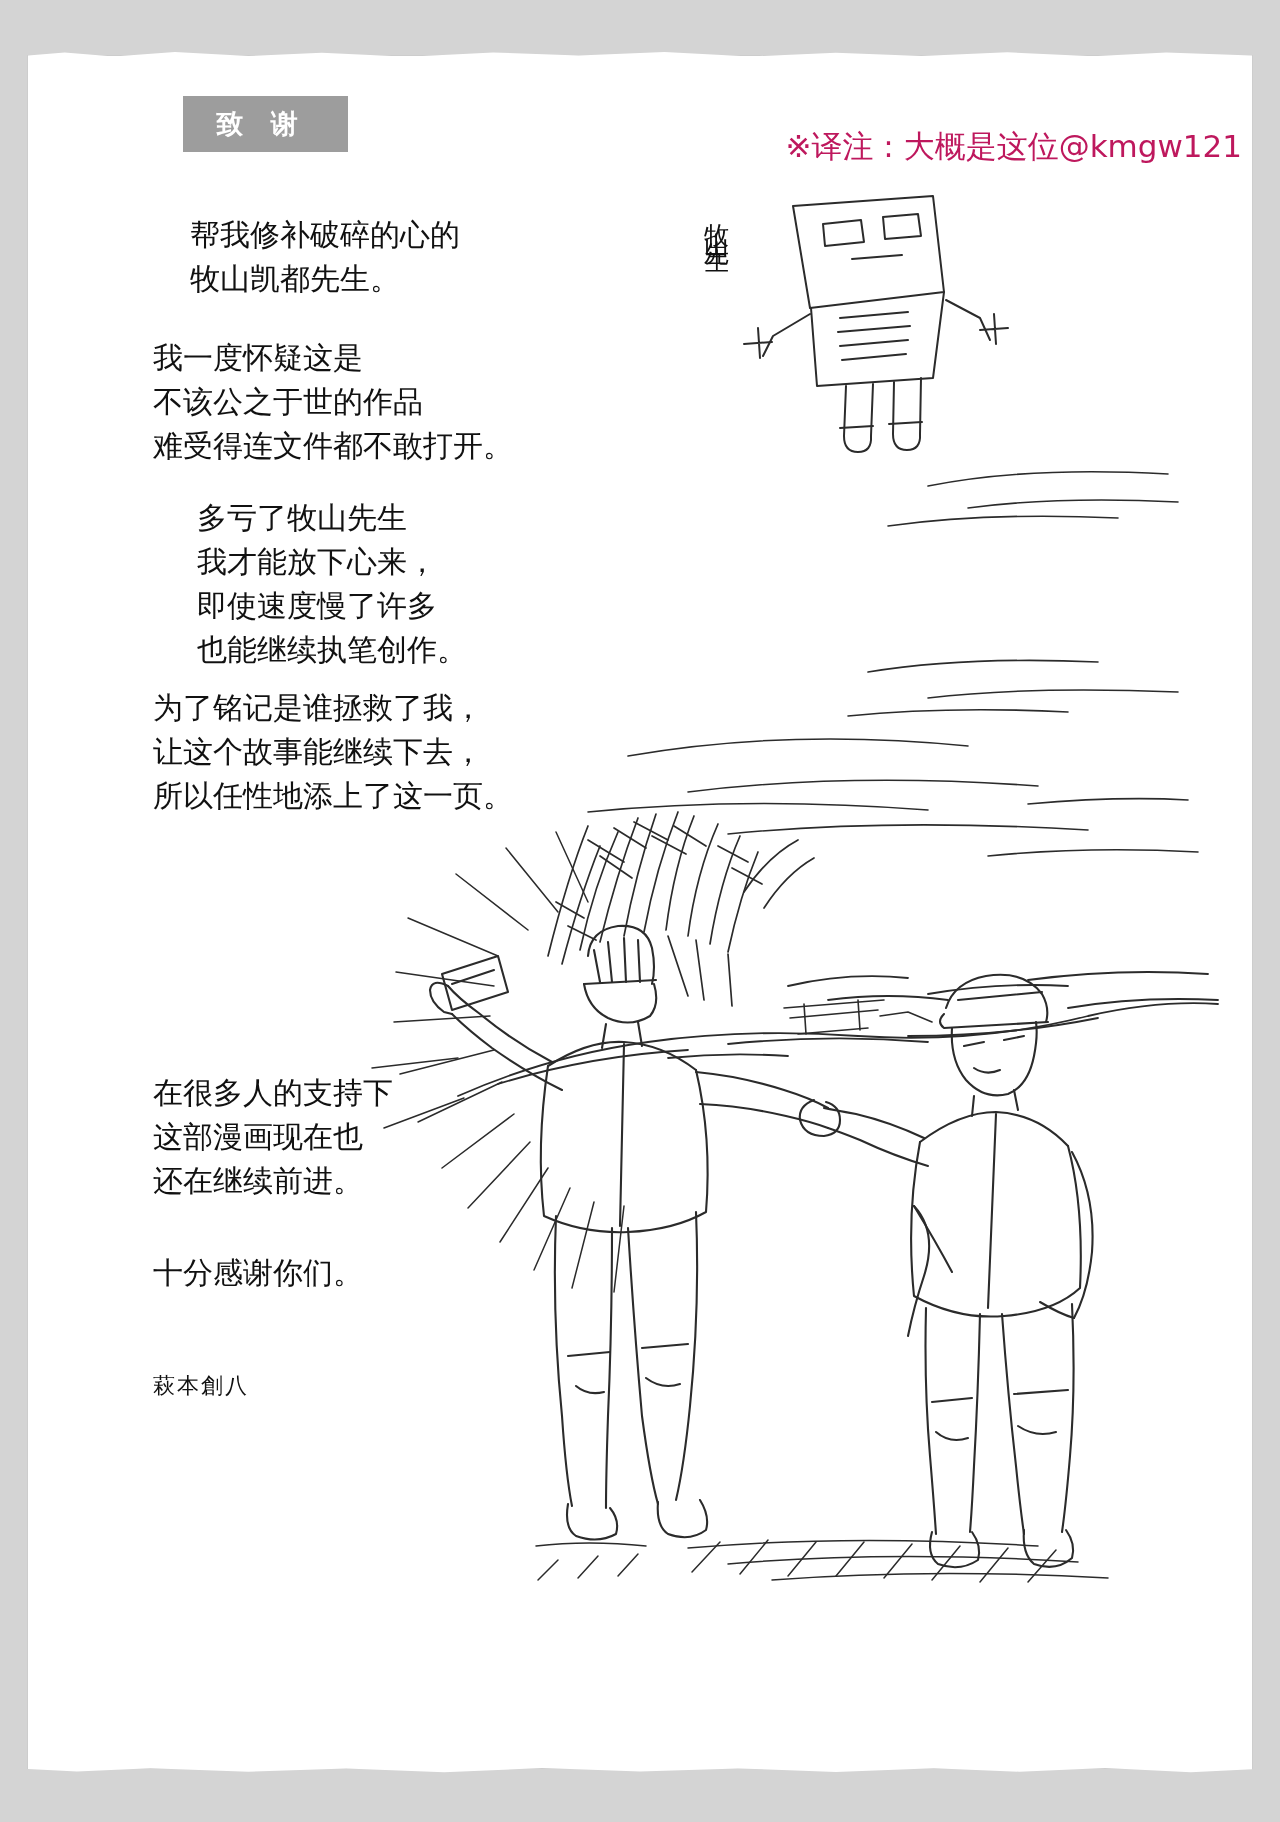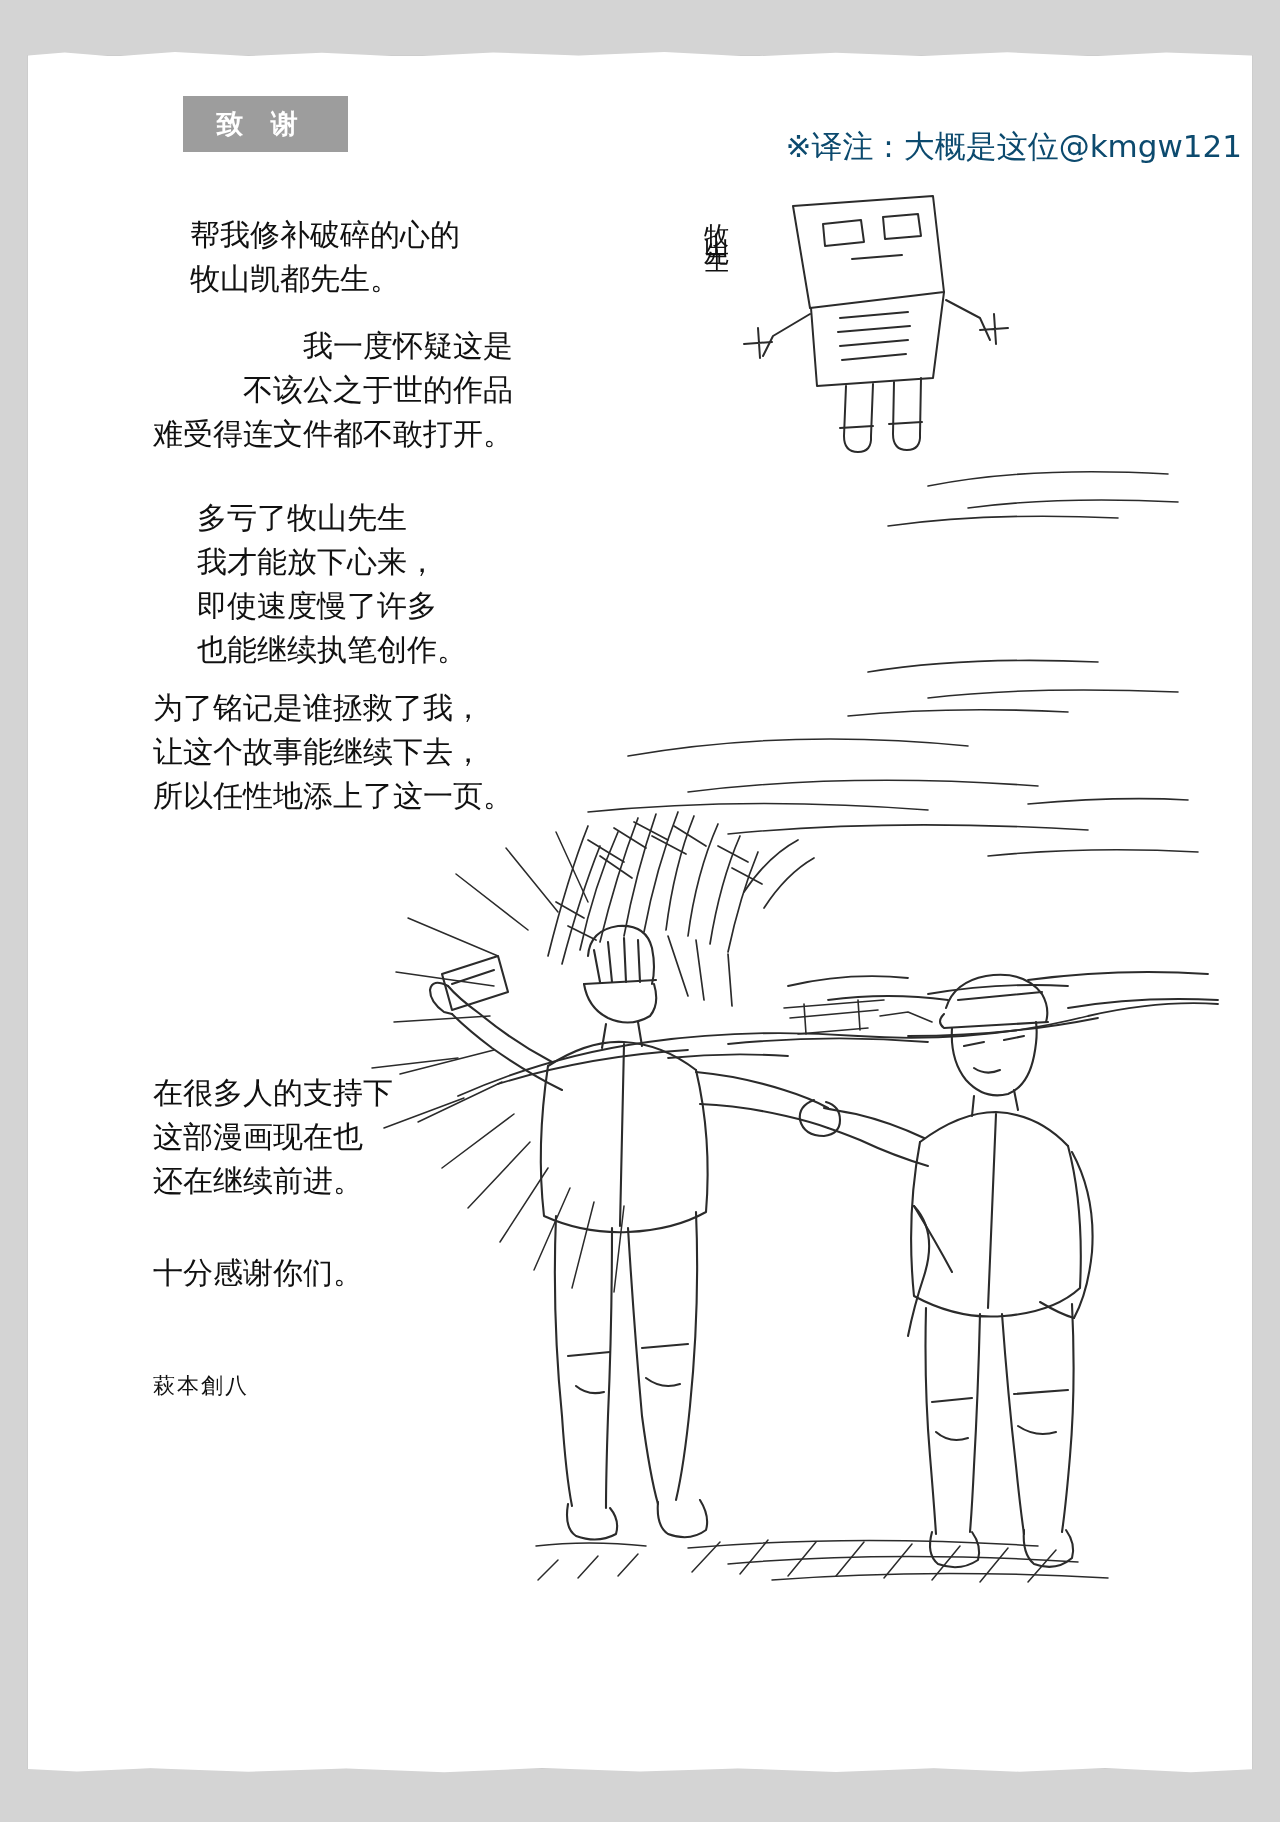--- a/index.html
+++ b/index.html
@@ -66,37 +66,37 @@
     text-indent: 9px;
     font-weight: 700;
     font-family: "DejaVu Sans", sans-serif;
   }
 
   #translator-note {
     position: absolute;
     right: 10px;
     top: 70px;
     font-size: 31px;
-    color: #0c4a6e;
+    color: #be185d;
     white-space: nowrap;
     font-family: "DejaVu Sans", sans-serif;
     text-align: right;
   }
 
   .body-block {
     position: absolute;
     left: 125px;
     font-size: 30px;
     line-height: 44px;
     color: #111;
     white-space: pre-line;
     font-family: "DejaVu Sans", sans-serif;
   }
   #block-1 { top: 157px; margin-left: 37px; }
-  #block-2 { top: 268px; text-align: right; }
+  #block-2 { top: 280px; }
   #block-3 { top: 440px; margin-left: 44px; }
   #block-4 { top: 630px; }
   #block-5 { top: 1015px; }
   #block-6 { top: 1195px; }
   #signature {
     position: absolute;
     left: 125px;
     top: 1315px;
     font-size: 22px;
     color: #111;

